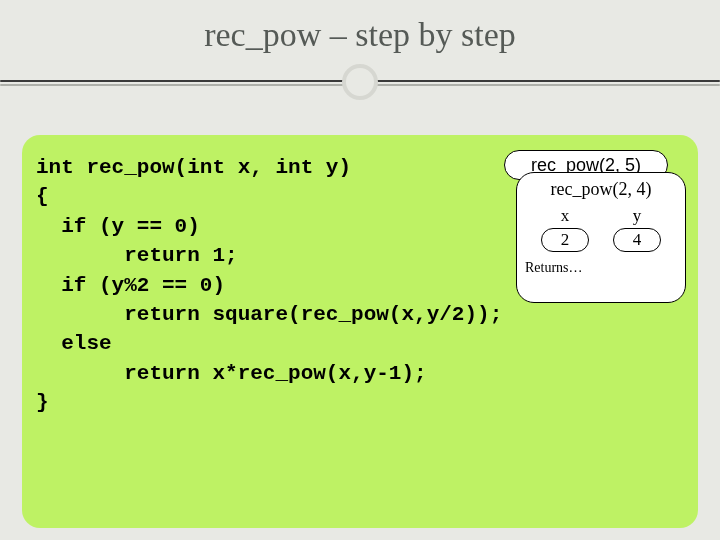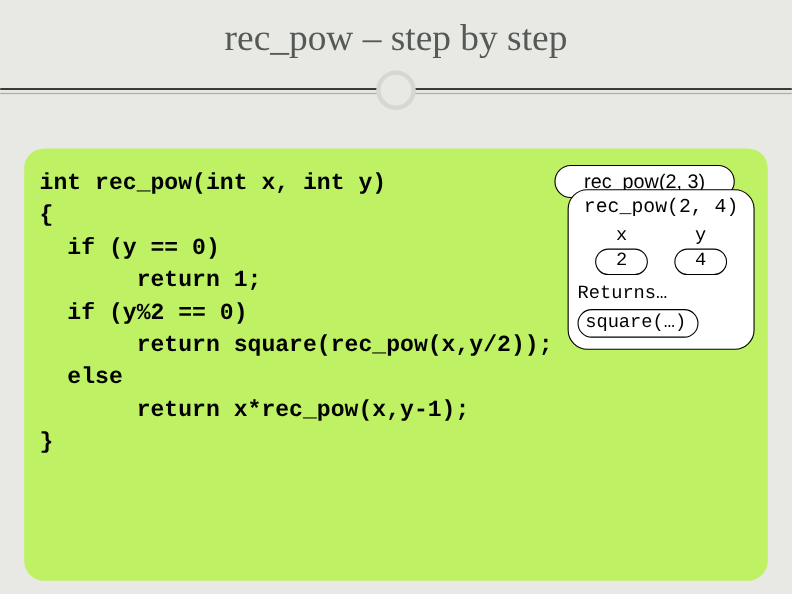--- a/index.html
+++ b/index.html
@@ -91,21 +91,21 @@
     line-height: 28px;
   }
   .frame-front {
     position: absolute;
     top: 22px;
     left: 0;
     width: 170px;
     background: #fff;
     border: 1.5px solid #000;
     padding: 6px 8px 10px 8px;
-    font-family: Liberation Mono, monospace;
+    font-family: Liberation Serif, serif;
   }
   .frame-title {
     font-size: 18px;
     text-align: center;
     margin-bottom: 6px;
   }
   .xy-row {
     display: flex;
     gap: 24px;
     justify-content: center;
@@ -122,22 +122,22 @@
   .val-box {
     width: 48px;
     height: 24px;
     border: 1.5px solid #000;
     text-align: center;
     font-size: 17px;
     line-height: 22px;
     background: #fff;
   }
   .returns-label {
-    font-size: 17px;
-    margin-bottom: 4px;
+    font-size: 14px;
+    margin-bottom: 16px;
   }
   .returns-box {
     min-width: 110px;
     border: 1.5px solid #000;
     padding: 0 6px;
     font-size: 17px;
     line-height: 24px;
     display: inline-block;
     background: #fff;
   }
@@ -162,29 +162,28 @@
   if (y == 0)
        return 1;
   if (y%2 == 0)
        return square(rec_pow(x,y/2));
   else
        return x*rec_pow(x,y-1);
 }</div>
   </div>
 
   <div class="stack-wrap">
-    <div class="frame-back">rec_pow(2, 3)</div>
+    <div class="frame-back">rec_pow(2, 5)</div>
     <div class="frame-front">
       <div class="frame-title">rec_pow(2, 4)</div>
       <div class="xy-row">
         <div class="col">x</div>
         <div class="col">y</div>
       </div>
       <div class="box-row">
         <div class="val-box">2</div>
         <div class="val-box">4</div>
       </div>
       <div class="returns-label">Returns…</div>
-      <div class="returns-box">square(…)</div>
     </div>
   </div>
 
 </div>
 
 </body></html>

